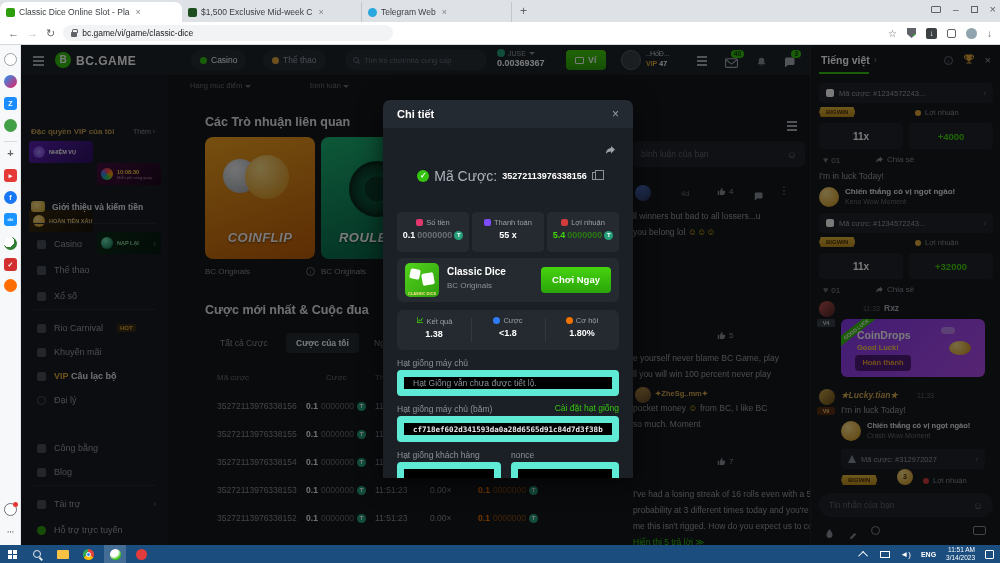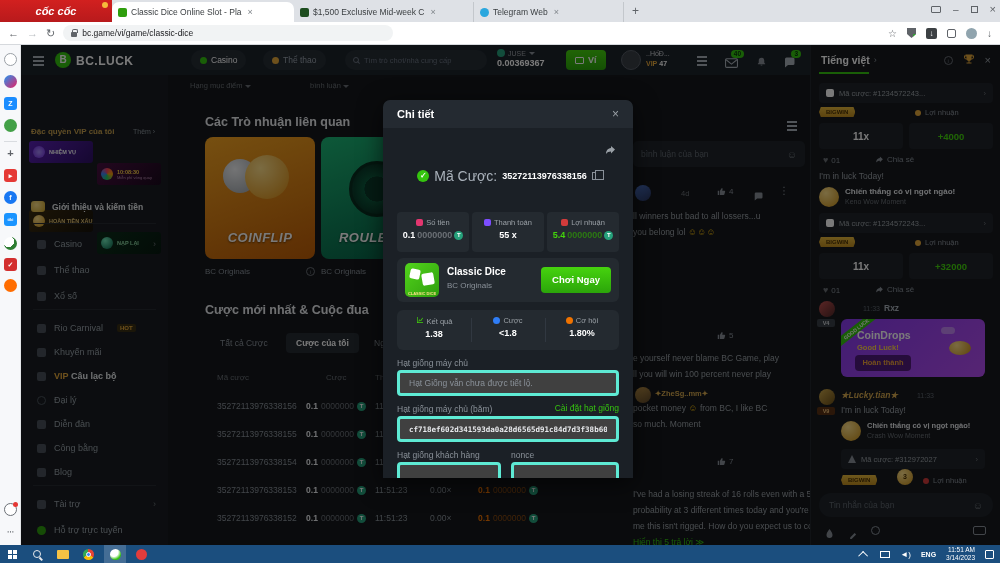--- a/index.html
+++ b/index.html
@@ -111,44 +111,40 @@
   .goodluck{position:absolute;left:-18px;top:6px;transform:rotate(-38deg);background:#35c40f;color:#fff;font-size:5px;font-weight:bold;padding:1px 18px;}
   .chatin{position:absolute;left:8px;top:448px;width:174px;height:24px;background:#20252b;border-radius:12px;display:flex;align-items:center;padding:0 10px;color:#5f666e;font-size:8.5px;}
   .fico{fill:#8a9199;}
 
   
   .modal{position:absolute;left:362px;top:55px;width:250px;height:378px;background:#1b2026;border-radius:7px 7px 0 0;z-index:50;box-shadow:0 6px 24px rgba(0,0,0,.6);overflow:hidden;}
   .mhead{position:absolute;left:0;top:0;width:250px;height:28px;background:#242a31;border-radius:7px 7px 0 0;display:flex;align-items:center;padding:0 14px;}
   .mtitle{color:#fff;font-weight:bold;font-size:11px;}
   .mx{margin-left:auto;color:#9aa0a6;font-size:12px;}
   .mlabel{position:absolute;font-size:8.5px;color:#8a9199;}
-  .minput{position:absolute;height:26px;background:#404040;border:3px solid #5eead4;border-radius:4px;display:flex;align-items:center;padding:0 9px;}
+  .minput{position:absolute;height:26px;background:#000000;border:7px solid #5eead4;border-radius:4px;display:flex;align-items:center;padding:0 9px;}
   .statcell{position:absolute;width:72px;height:40px;background:#242a30;border-radius:4px;text-align:center;}
   .statlbl{margin-top:6px;font-size:7.5px;color:#9aa0a6;display:flex;justify-content:center;align-items:center;gap:3px;}
   .statval{margin-top:3px;font-size:9px;font-weight:bold;color:#fff;display:flex;justify-content:center;align-items:center;gap:2px;}
   .sic{width:7px;height:7px;border-radius:2px;display:inline-block;}
   .checkc{width:12px;height:12px;border-radius:50%;background:#35c40f;color:#fff;font-size:8px;line-height:12px;text-align:center;font-weight:bold;}
   .copyic{width:7px;height:8px;border:1px solid #8a9199;position:relative;display:inline-block;}
   .copyic::before{content:"";position:absolute;top:-3px;left:2px;width:7px;height:8px;border:1px solid #8a9199;background:#1b2026;}
   .playbtn{position:absolute;right:8px;top:9px;width:70px;height:26px;border-radius:4px;background:linear-gradient(#46d30e,#2ba50a);color:#fff;font-weight:bold;font-size:9.5px;text-align:center;line-height:26px;}
   .dicethumb{position:absolute;left:8px;top:5px;width:34px;height:34px;border-radius:5px;background:linear-gradient(135deg,#52d41c,#2f9e0d);overflow:hidden;}
   .dt1,.dt2{position:absolute;background:#fff;border-radius:2px;}
   .dtx{position:absolute;left:0;bottom:1px;width:100%;text-align:center;color:#ffe08a;font-size:4px;font-weight:bold;}
   .vdiv{position:absolute;top:8px;width:1px;height:24px;background:#313841;}
 </style>
 </head>
 <body>
 
 <div class="screen">
 
   <div class="tabstrip">
-    <div class="brand">
-        <span>cốc cốc</span>
-        <span class="crab"></span>
-      </div>
     <div class="tab active" style="width:182px;">
       <span class="fav" style="background:#2f9e0d;"></span>
       <span class="ttl">Classic Dice Online Slot - Pla</span>
       <span class="tabx">×</span>
     </div>
     <div class="tab" style="width:180px;">
       <span class="fav" style="background:#1d4d1f;"></span>
       <span class="ttl">$1,500 Exclusive Mid-week C</span>
       <span class="tabx">×</span>
     </div>
@@ -203,21 +199,21 @@
         <i style="position:absolute;right:-2px;top:-2px;width:5px;height:5px;border-radius:50%;background:#e53935;"></i>
       </span>
     <span class="si" style="top:480px;color:#5f6368;">⋯</span>
   </div>
 
   <div class="webpage">
 
     <div class="siteheader">
       <span class="abs burger" style="left:12px;top:11px;"></span>
       <span class="abs logo-b" style="left:34px;top:7px;">B</span>
-      <span class="abs logotx" style="left:55px;top:9px;">BC.LUCK</span>
+      <span class="abs logotx" style="left:55px;top:9px;">BC.GAME</span>
       <div class="abs hpill" style="left:170px;top:5px;color:#fff;">
         <span class="sic" style="background:#35c40f;border-radius:50%;"></span>
         <span>Casino</span>
       </div>
       <div class="abs hpill" style="left:242px;top:5px;color:#9aa3ad;">
         <span class="sic" style="background:#e7a93c;border-radius:50%;"></span>
         <span>Thể thao</span>
       </div>
       <div class="abs hsearch" style="left:324px;top:5px;">
         <span class="glass"></span>
@@ -308,24 +304,20 @@
           <span class="mico"></span>
           <span>Khuyến mãi</span>
         </div>
       <div class="menuitem" style="top:290px;">
           <span class="mico"></span>
           <span><b style="color:#e7a93c;">VIP</b> <b style="color:#e8eaed;">Câu lạc bộ</b></span>
         </div>
       <div class="menuitem" style="top:314px;">
           <span class="mico" style="border-radius:50%;background:none;border:1px solid #4a515a;"></span>
           <span>Đại lý</span>
-        </div>
-      <div class="menuitem" style="top:338px;">
-          <span class="mico"></span>
-          <span>Diễn đàn</span>
         </div>
       <div class="menuitem" style="top:362px;">
           <span class="mico"></span>
           <span>Công bằng</span>
         </div>
       <div class="menuitem" style="top:386px;">
           <span class="mico"></span>
           <span>Blog</span>
         </div>
       <span class="sbdiv" style="top:410px;"></span>

